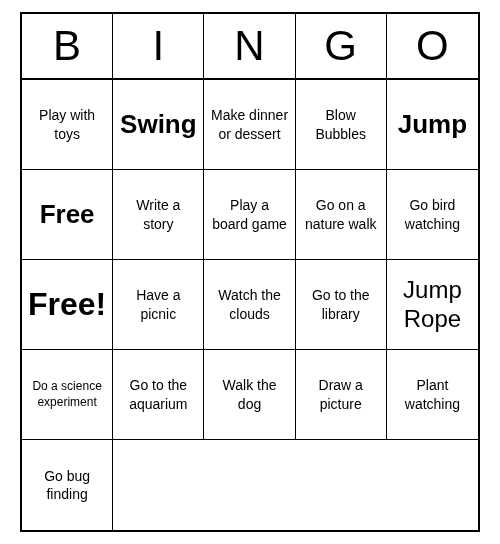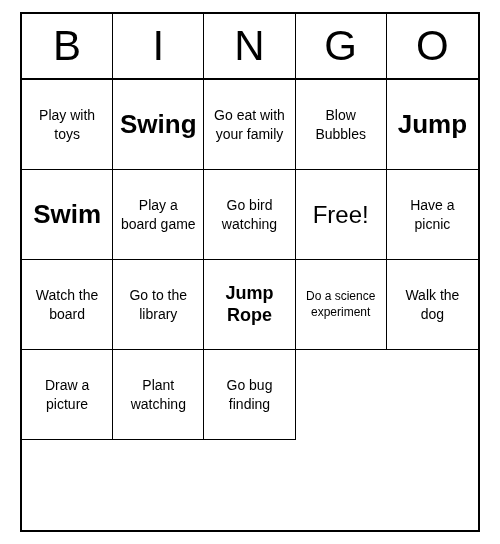--- a/index.html
+++ b/index.html
@@ -52,53 +52,56 @@
     }
     .bingo-cell:nth-child(n+21) {
       border-bottom: none;
     }
     .bingo-cell.large-text {
       font-size: 26px;
       font-weight: bold;
       text-align: right;
     }
     .bingo-cell.free {
+      font-size: 32px;
+      font-weight: bold;
+    }
+    .bingo-cell.jump-rope {
       font-size: 24px;
       font-weight: normal;
-    }
-    .bingo-cell.jump-rope {
-      font-size: 18px;
-      font-weight: bold;
       line-height: 1.2;
     }
   </style>
 </head>
 <body>
 
 <div class="bingo-card">
   <div class="bingo-header">
   <div class="bingo-letter">B</div>
       <div class="bingo-letter">I</div>
       <div class="bingo-letter">N</div>
       <div class="bingo-letter">G</div>
       <div class="bingo-letter">O</div>
     </div>
   <div class="bingo-grid">
   <div class="bingo-cell">Play with toys</div>
       <div class="bingo-cell large-text">Swing</div>
-      <div class="bingo-cell">Go eat with your family</div>
+      <div class="bingo-cell">Make dinner or dessert</div>
       <div class="bingo-cell">Blow Bubbles</div>
       <div class="bingo-cell large-text">Jump</div>
-      <div class="bingo-cell large-text">Swim</div>
+      <div class="bingo-cell large-text">Free</div>
+      <div class="bingo-cell">Write a story</div>
       <div class="bingo-cell">Play a board game</div>
+      <div class="bingo-cell">Go on a nature walk</div>
       <div class="bingo-cell">Go bird watching</div>
       <div class="bingo-cell free">Free!</div>
       <div class="bingo-cell">Have a picnic</div>
-      <div class="bingo-cell">Watch the board</div>
+      <div class="bingo-cell">Watch the clouds</div>
       <div class="bingo-cell">Go to the library</div>
       <div class="bingo-cell jump-rope">Jump Rope</div>
       <div class="bingo-cell" style="font-size: 12px;">Do a science experiment</div>
+      <div class="bingo-cell">Go to the aquarium</div>
       <div class="bingo-cell">Walk the dog</div>
       <div class="bingo-cell">Draw a picture</div>
       <div class="bingo-cell">Plant watching</div>
       <div class="bingo-cell">Go bug finding</div>
     </div>
 </div>
 
 </body></html>

